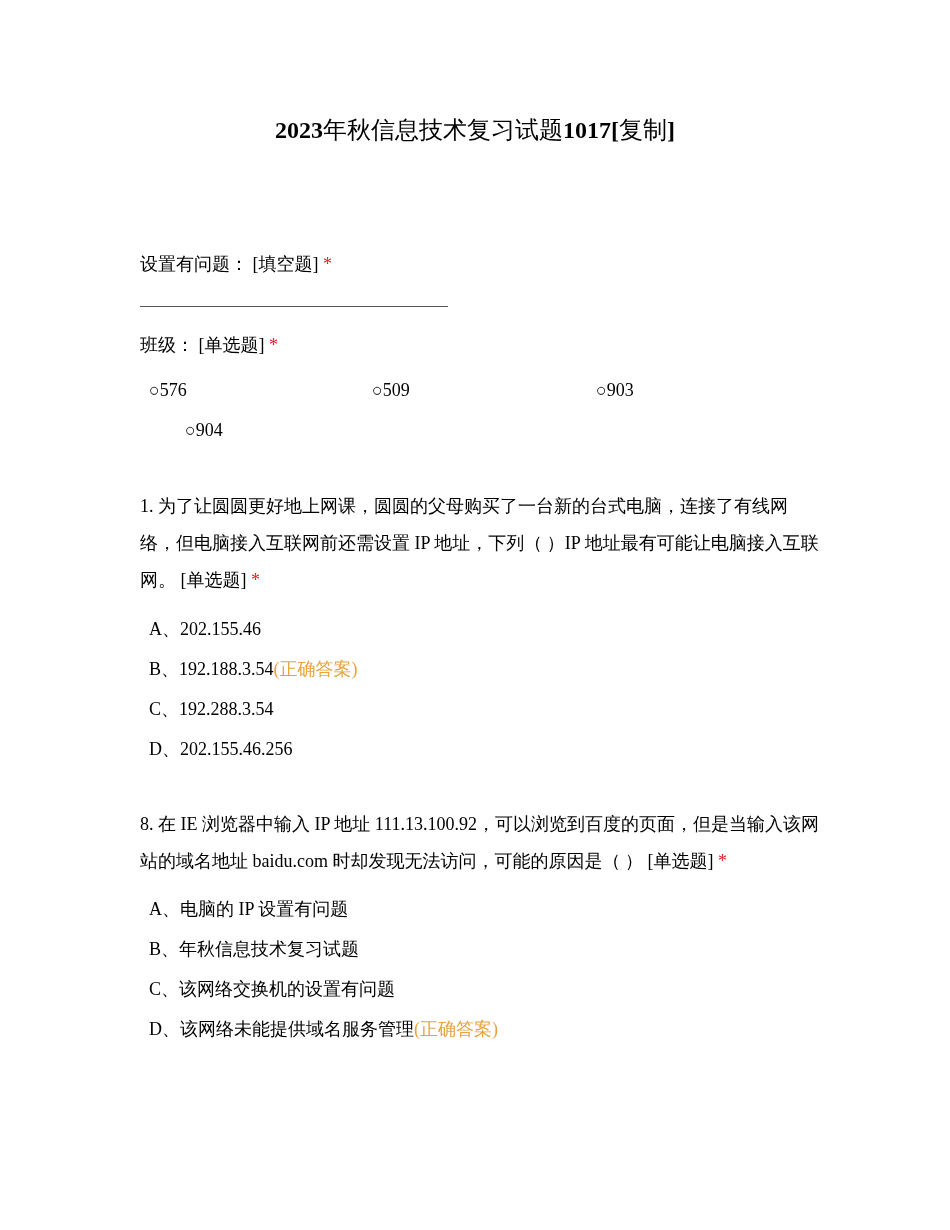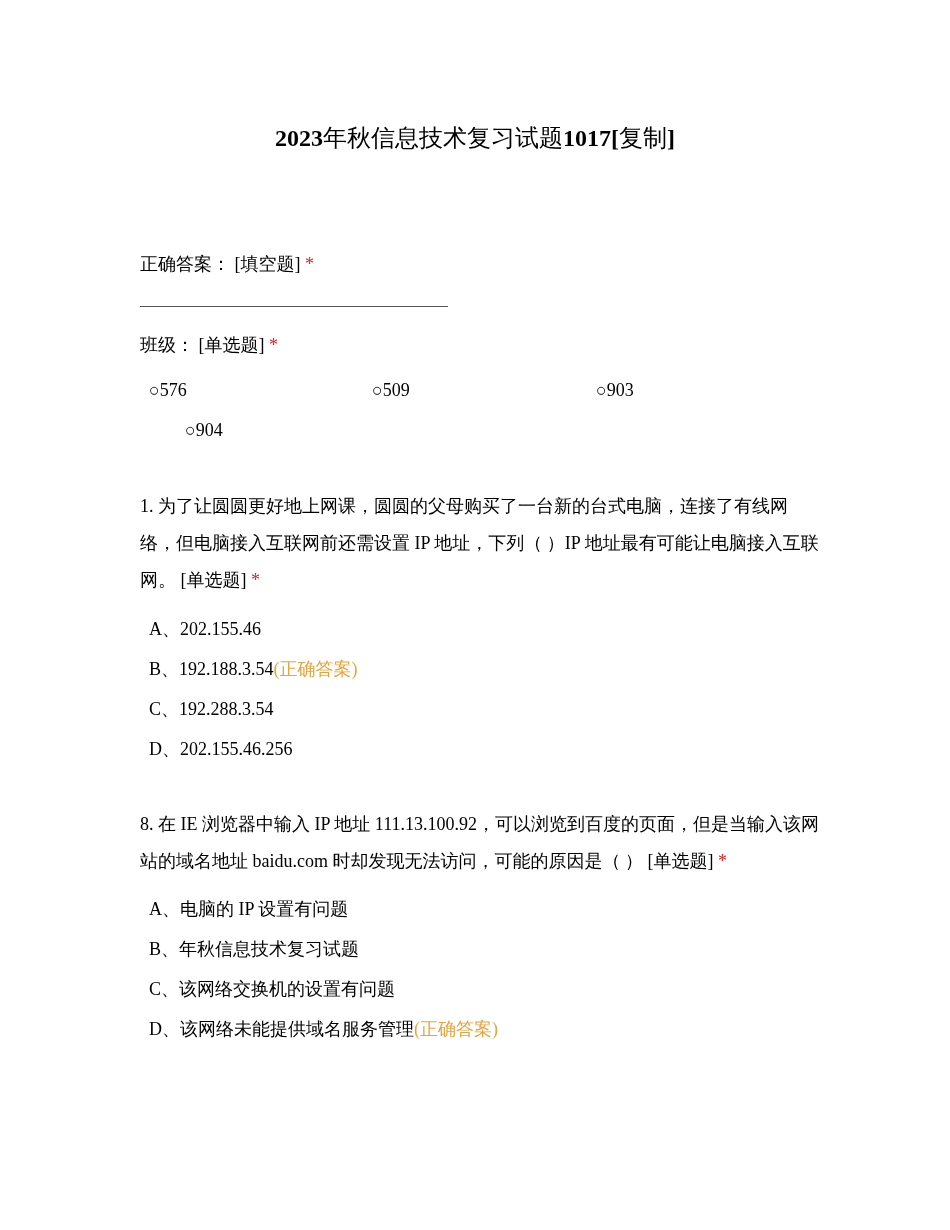--- a/index.html
+++ b/index.html
@@ -2,42 +2,42 @@
 <html><head>
 <meta charset="utf-8">
 <style>
   html, body { margin: 0; padding: 0; background: #ffffff; }
   body {
     width: 950px; height: 1230px; position: relative; overflow: hidden;
     font-family: "Liberation Serif", "DejaVu Serif", serif;
     color: #000; font-size: 18px;
   }
   .title {
-    position: absolute; top: 122px; left: 0; width: 950px; text-align: center;
+    position: absolute; top: 114px; left: 0; width: 950px; text-align: center;
     font-size: 24px; line-height: 32px;
   }
   .title b { font-weight: bold; }
   .abs { position: absolute; white-space: nowrap; line-height: 24px; }
   .req { color: #e02020; }
   .correct { color: #e8a33d; margin-top: 12px; }
   .blank-line {
     position: absolute; left: 140px; top: 306px; width: 308px; height: 0;
     border-top: 1px solid #555;
   }
   .qtext { position: absolute; left: 140px; width: 680px; line-height: 37px; white-space: normal; }
 </style>
 </head>
 <body>
 
 <div class="title">
   <b>2023</b><span>年秋信息技术复习试题</span><b>1017[</b><span>复制</span><b>]</b>
 </div>
 
 <div class="abs" style="left:140px; top:252px;">
-  <span>正确答案：</span>
+  <span>设置有问题：</span>
   <span>[填空题]</span>
   <span class="req">*</span>
 </div>
 <div class="blank-line"></div>
 
 <div class="abs" style="left:140px; top:333px;">
   <span>班级：</span>
   <span>[单选题]</span>
   <span class="req">*</span>
 </div>

